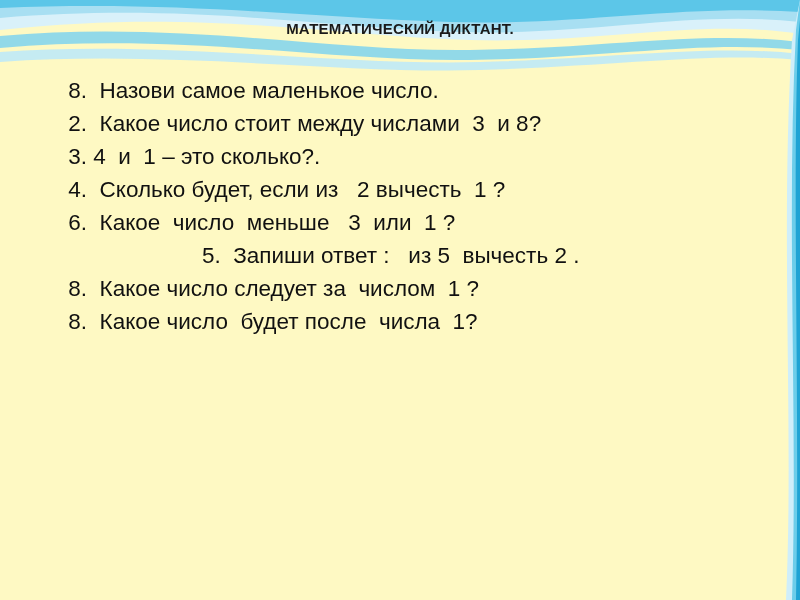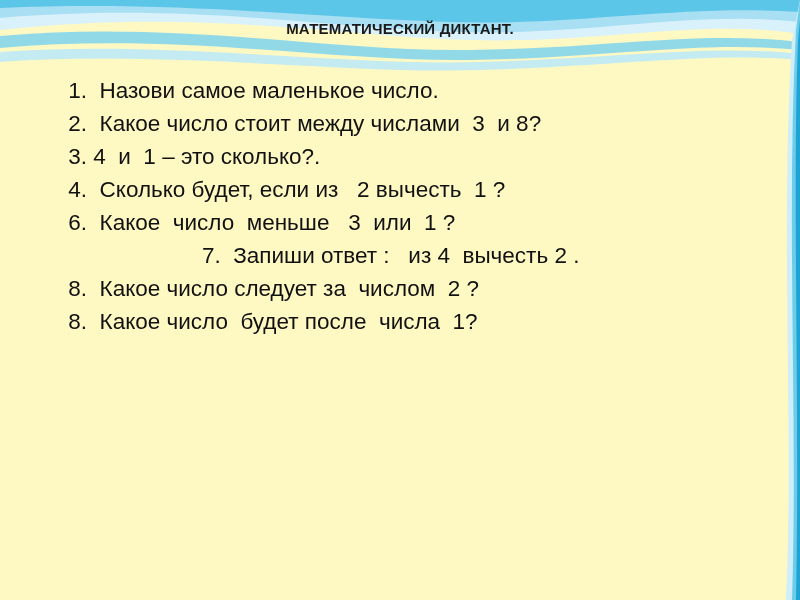--- a/index.html
+++ b/index.html
@@ -83,23 +83,23 @@
 
   <svg class="deco-right" viewBox="0 0 60 600" preserveAspectRatio="none">
     <path d="M60,0 L60,600 L46,600 C54,430 40,230 52,40 Z" fill="#cfeefa"></path>
     <path d="M60,0 L60,600 L52,600 C58,420 46,220 56,30 Z" fill="#6ccdea"></path>
     <path d="M60,20 L60,600 L56,600 C60,400 52,200 58,40 Z" fill="#1fa3d4"></path>
   </svg>
 
   <div class="title">МАТЕМАТИЧЕСКИЙ ДИКТАНТ.</div>
 
   <div class="body-text">
-    <p class="line"> 1.  Назови самое маленькое число.</p>
+    <p class="line"> 8.  Назови самое маленькое число.</p>
     <p class="line"> 2.  Какое число стоит между числами  3  и 8?</p>
     <p class="line"> 3. 4  и  1 – это сколько?.</p>
     <p class="line"> 4.  Сколько будет, если из   2 вычесть  1 ?</p>
     <p class="line"> 6.  Какое  число  меньше   3  или  1 ?</p>
-    <p class="line indent-center">7.  Запиши ответ :   из 4  вычесть 2 .</p>
-    <p class="line"> 8.  Какое число следует за  числом  2 ?</p>
+    <p class="line indent-center">5.  Запиши ответ :   из 5  вычесть 2 .</p>
+    <p class="line"> 8.  Какое число следует за  числом  1 ?</p>
     <p class="line"> 8.  Какое число  будет после  числа  1?</p>
   </div>
 
 </div>
 
 </body></html>

